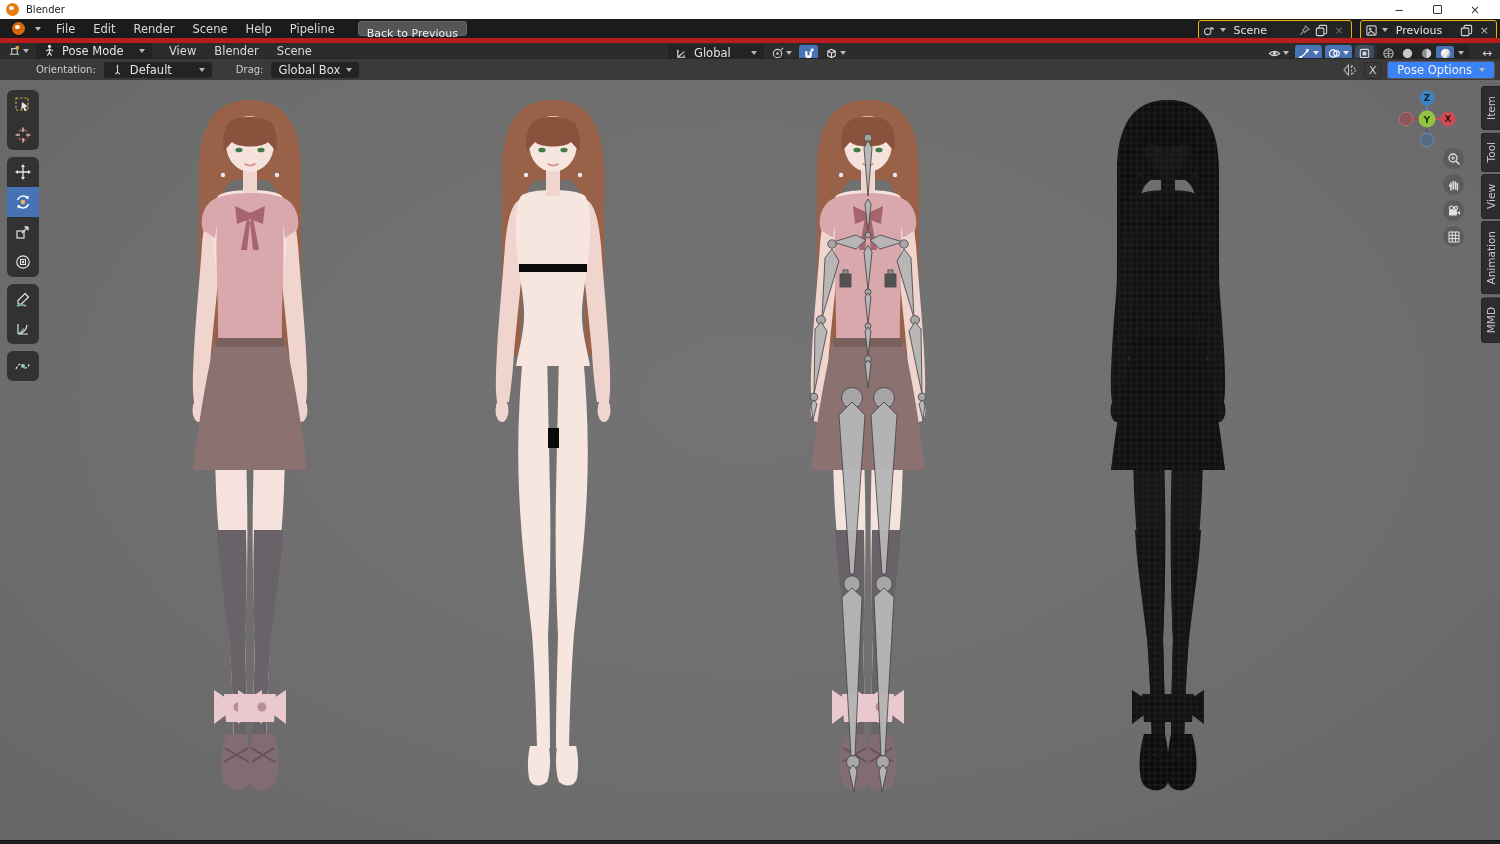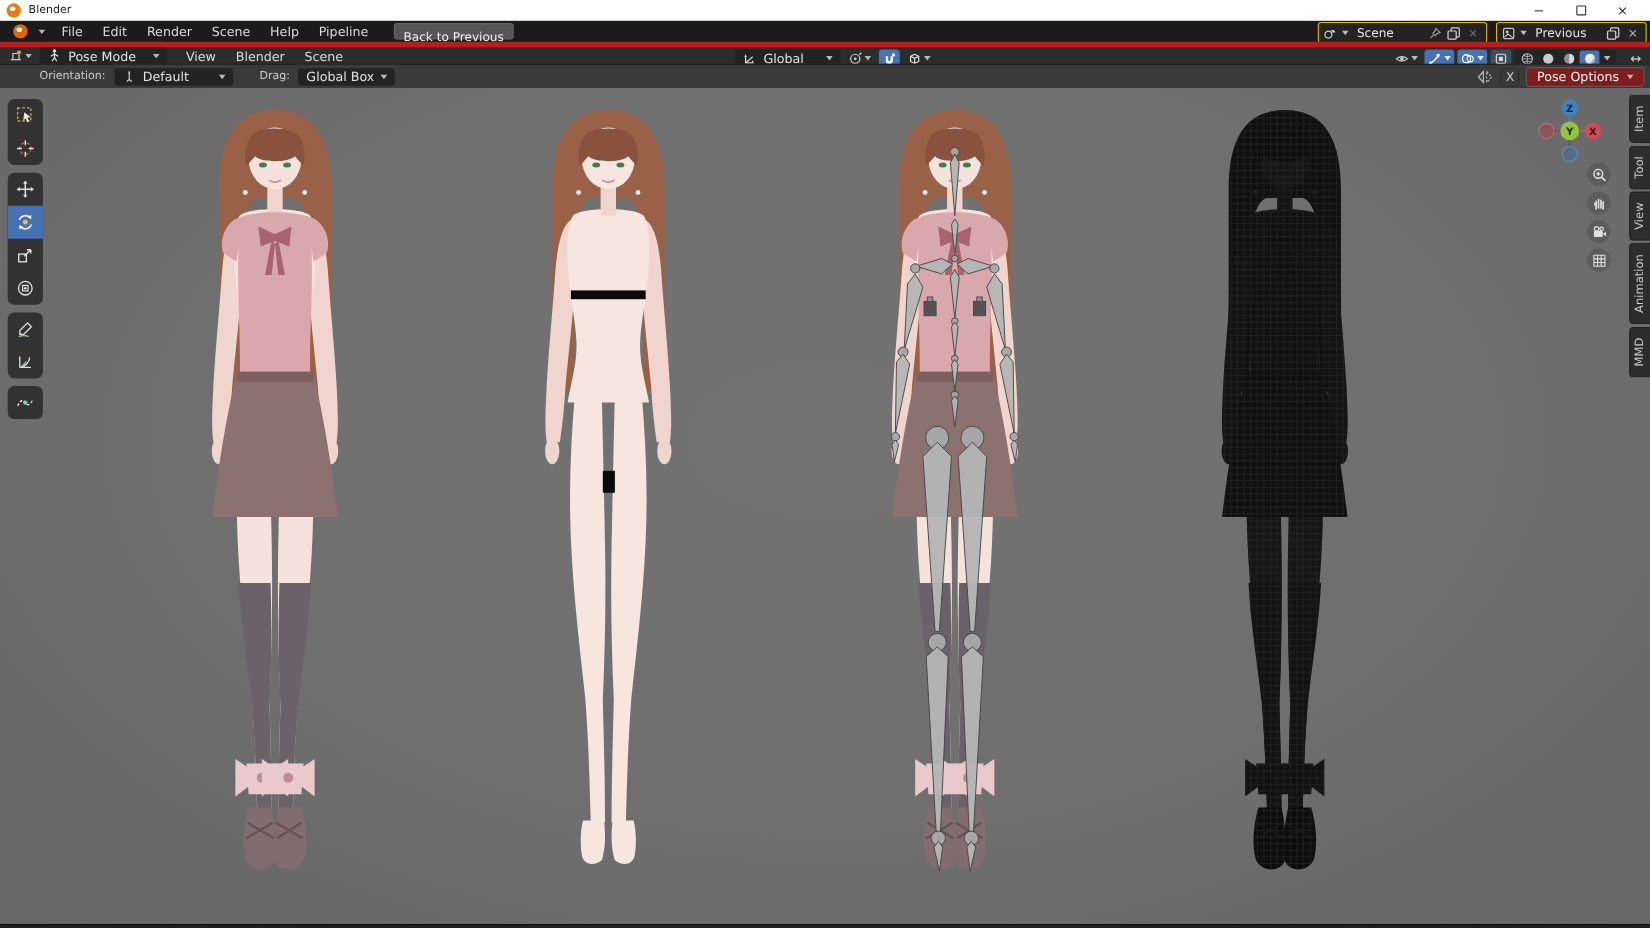--- a/index.html
+++ b/index.html
@@ -39,21 +39,21 @@
   .right-cluster { position:absolute; right:4px; top:2px; display:flex; align-items:center; gap:3px; }
   .shadegrp { display:flex; align-items:center; background:#242424; border-radius:3px; padding:0 2px; height:16px; gap:1px; }
   .shadebtn { width:18px; height:14px; border-radius:2px; display:flex; align-items:center; justify-content:center; }
   .shadebtn.on { background:#4772b3; }
 
   
   .optionsrow { position:relative; height:22px; background:#3a3a3a; display:flex; align-items:center; padding-left:36px; gap:8px; border-top:1px solid #252525; }
   .optlabel { color:#cfcfcf; font-size:10px; }
   .optright { position:absolute; right:5px; top:2px; display:flex; align-items:center; gap:6px; }
   .xbtn { width:17px; height:17px; border-radius:3px; background:#3a3a3a; color:#cfcfcf; display:flex; align-items:center; justify-content:center; font-size:11px; border:1px solid #2c2c2c; }
-  .posebtn { height:18px; background:#7f1d1d; border:1px solid #5a5a5a; border-radius:3px; display:flex; align-items:center; gap:7px; padding:0 9px; color:#f0f0f0; font-size:11.5px; }
+  .posebtn { height:18px; background:#3b82f6; border:1px solid #5a5a5a; border-radius:3px; display:flex; align-items:center; gap:7px; padding:0 9px; color:#f0f0f0; font-size:11.5px; }
 
   
   .viewport { position:relative; height:760px; background:radial-gradient(ellipse at 50% 42%, #737373 0%, #6f6f6f 55%, #666666 100%); overflow:hidden; }
   .fig { position:absolute; top:18px; width:200px; height:702px; }
   .f1 { left:150px; } .f2 { left:453px; } .f3 { left:768px; } .f4 { left:1068px; }
 
   
   .figpaint, .fig use { --hair:#9a6149; --hairdk:#88523d; --skin:#f5e2dc; --skin2:#efd5ce; --eye:#3f7d46;
     --lip:#d98b8b; --ear:#e9e9f0; --blouse:#d9a8ad; --ribbon:#a5646e; --skirt:#8b7270; --belt:#7b615e;
     --stk:#696268; --bow:#e9c8ce; --bowknot:#bb8d96; --shoe:#816c72; --strap:#665258; --censor:transparent; }

